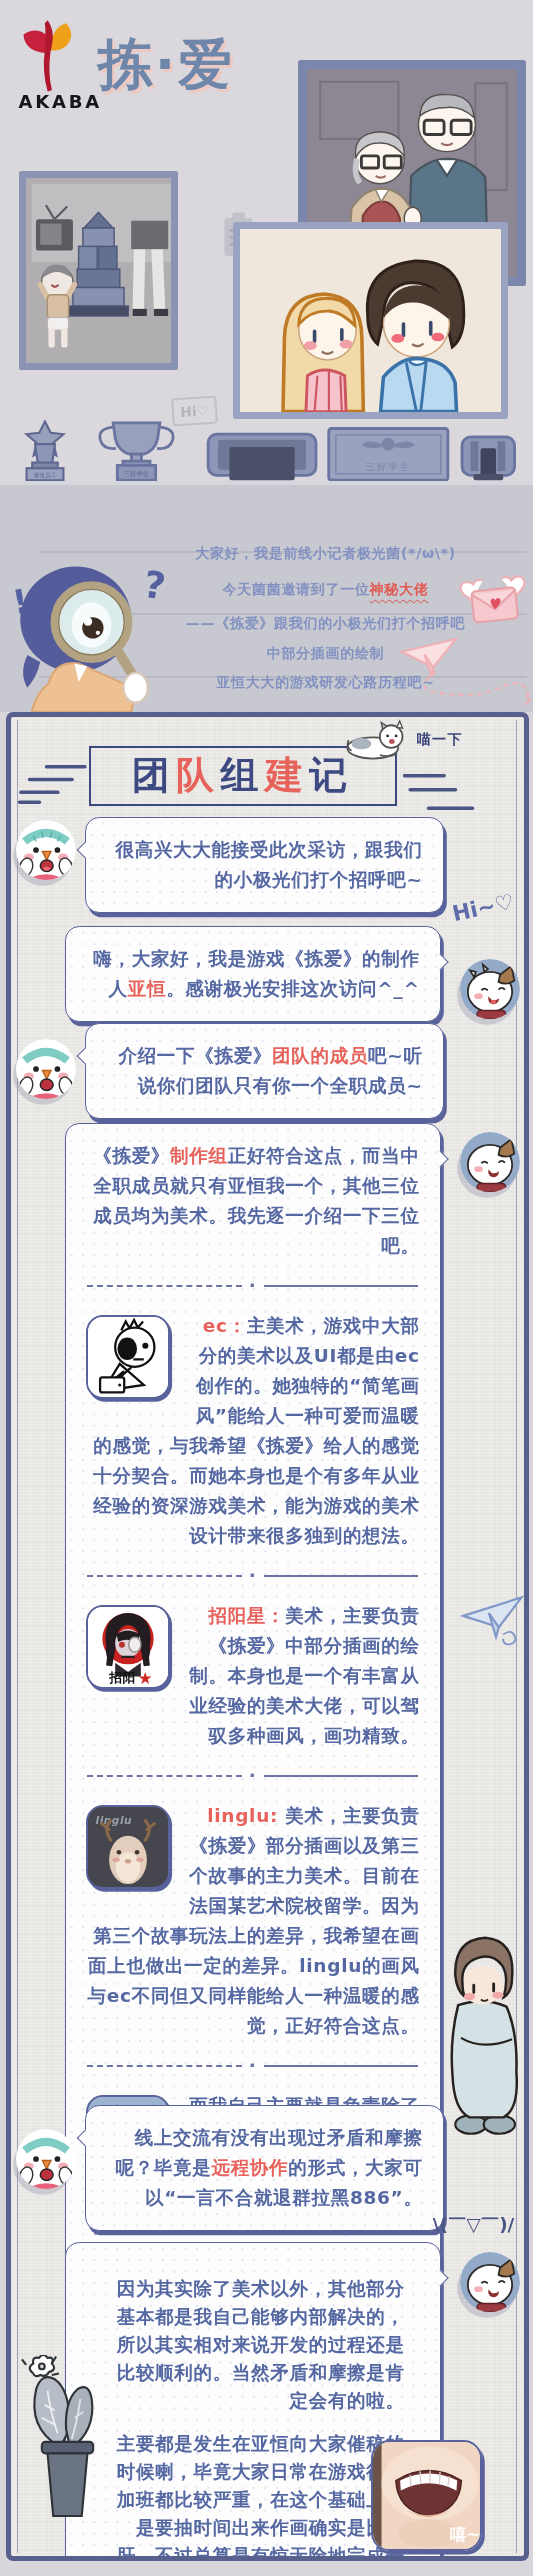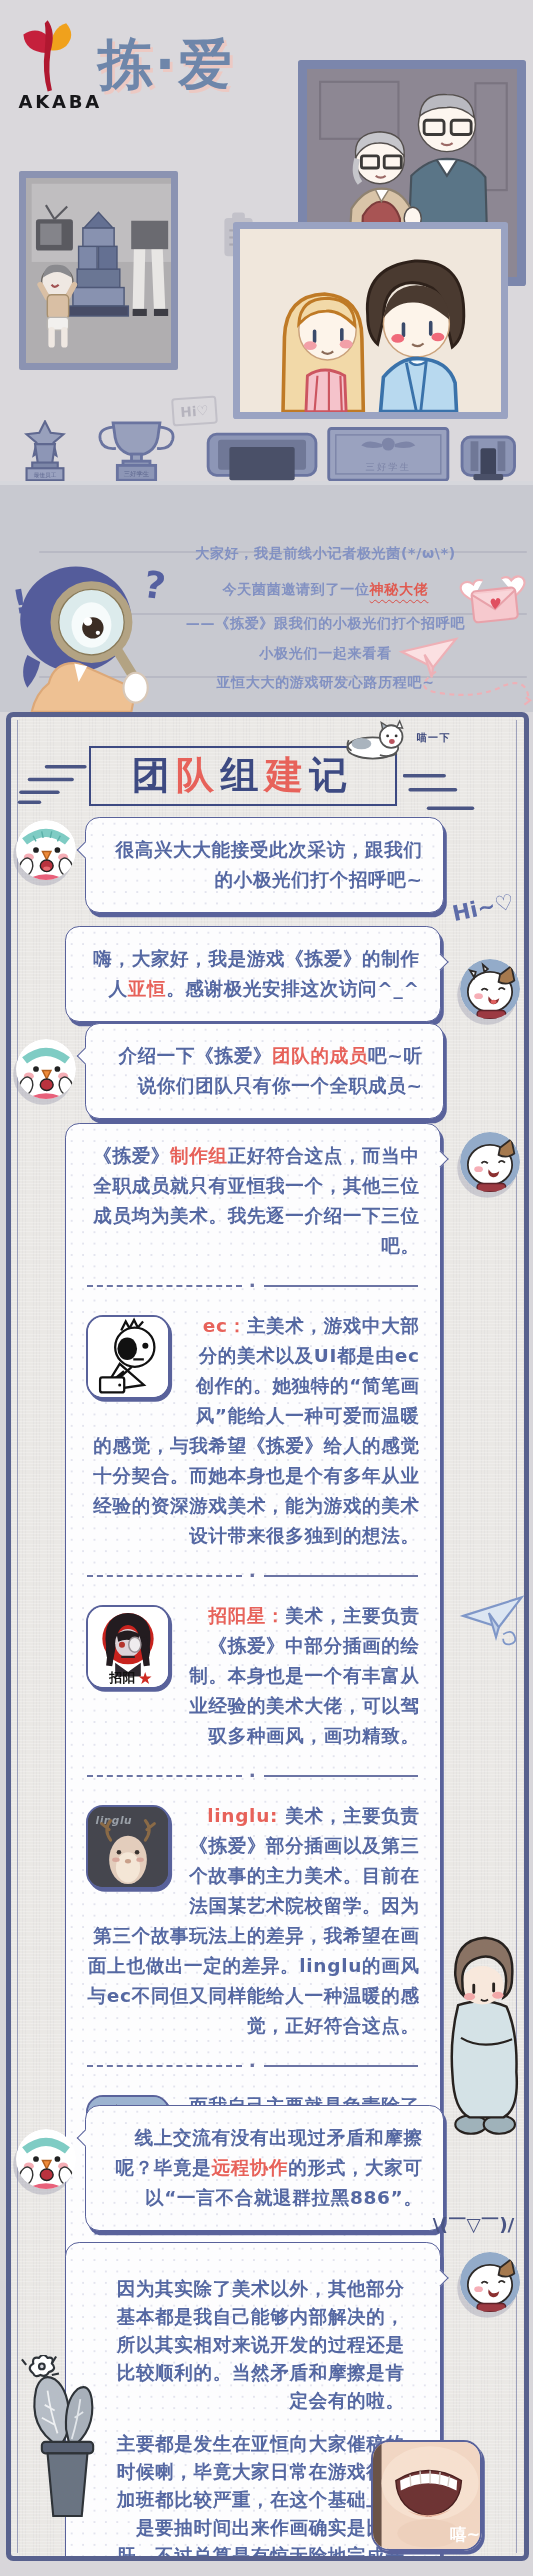--- a/index.html
+++ b/index.html
@@ -45,21 +45,21 @@
     position:absolute;left:5.7px;top:712px;width:523px;height:1849px;box-sizing:border-box;
     border:5.7px solid #58618e;border-radius:7.1px;
     background:
       repeating-linear-gradient(0deg, rgba(255,255,255,.22) 0 0.7px, rgba(0,0,0,0) 0.7px 2.8px),
       repeating-linear-gradient(90deg, rgba(120,120,140,.05) 0 0.7px, rgba(0,0,0,0) 0.7px 2.8px),
       #eae8e5;
     overflow:hidden;
   }
   .card-line{position:absolute;top:2.8px;bottom:2.8px;width:0;border-left:1.4px solid rgba(92,100,152,.55);}
   .card-line.l{left:6.4px;} .card-line.r{right:6.4px;}
-  .meow{position:absolute;left:406px;top:14.2px;font-size:10px;font-weight:bold;color:#39457a;letter-spacing:1.4px;}
+  .meow{position:absolute;left:406px;top:14.2px;font-size:14px;font-weight:bold;color:#39457a;letter-spacing:1.4px;}
   .title-box{
     position:absolute;left:78px;top:28.5px;width:308px;height:60px;box-sizing:border-box;
     border:2.1px solid #3d4a82;display:flex;align-items:center;justify-content:center;
     font-size:38px;font-weight:bold;letter-spacing:6.4px;
   }
   .seg-blue{color:#3d4a82;} .seg-red{color:#e7625a;}
   
   .msg{position:absolute;left:0;width:523px;}
   .avatar{position:absolute;width:60px;height:60px;border-radius:50%;overflow:hidden;box-shadow:-2.8px 5.7px 0 rgba(150,150,170,.38);}
   .avatar svg{width:100%;height:100%;display:block;}
@@ -256,21 +256,21 @@
   <div class="seam" style="top:66px"></div>
   <div class="seam" style="top:128px"></div>
   <div class="seam" style="top:191px"></div>
 </div>
 
 <div class="intro-line" style="top:545px">大家好，我是前线小记者极光菌(*/ω\*)</div>
 <div class="intro-line" style="top:581px">
   <span>今天菌菌邀请到了一位</span><span class="hl">神秘大佬</span>
 </div>
 <div class="intro-line" style="top:615px">——《拣爱》跟我们的小极光们打个招呼吧</div>
-<div class="intro-line" style="top:645px">小极光们一起来看看</div>
+<div class="intro-line" style="top:645px">中部分插画的绘制</div>
 <div class="intro-line" style="top:674px">亚恒大大的游戏研发心路历程吧~</div>
 
 <div class="mark" style="left:13px;top:582px;font-size:33px;transform:rotate(-10deg)">!</div>
 <div class="mark" style="left:144px;top:564px;font-size:37px;transform:rotate(8deg)">?</div>
 
 <svg class="reporter" width="146" height="164" viewBox="0 0 205 230">
   <ellipse cx="98" cy="100" rx="78" ry="74" fill="#545c9b"></ellipse>
   <path d="M30,150 Q18,176 30,196 Q44,180 48,160 Z" fill="#545c9b"></path>
   <circle cx="112" cy="96" r="42" fill="#fbeadf"></circle>
   <path d="M70,72 Q90,48 128,56 Q112,64 104,80 Z" fill="#545c9b"></path>

